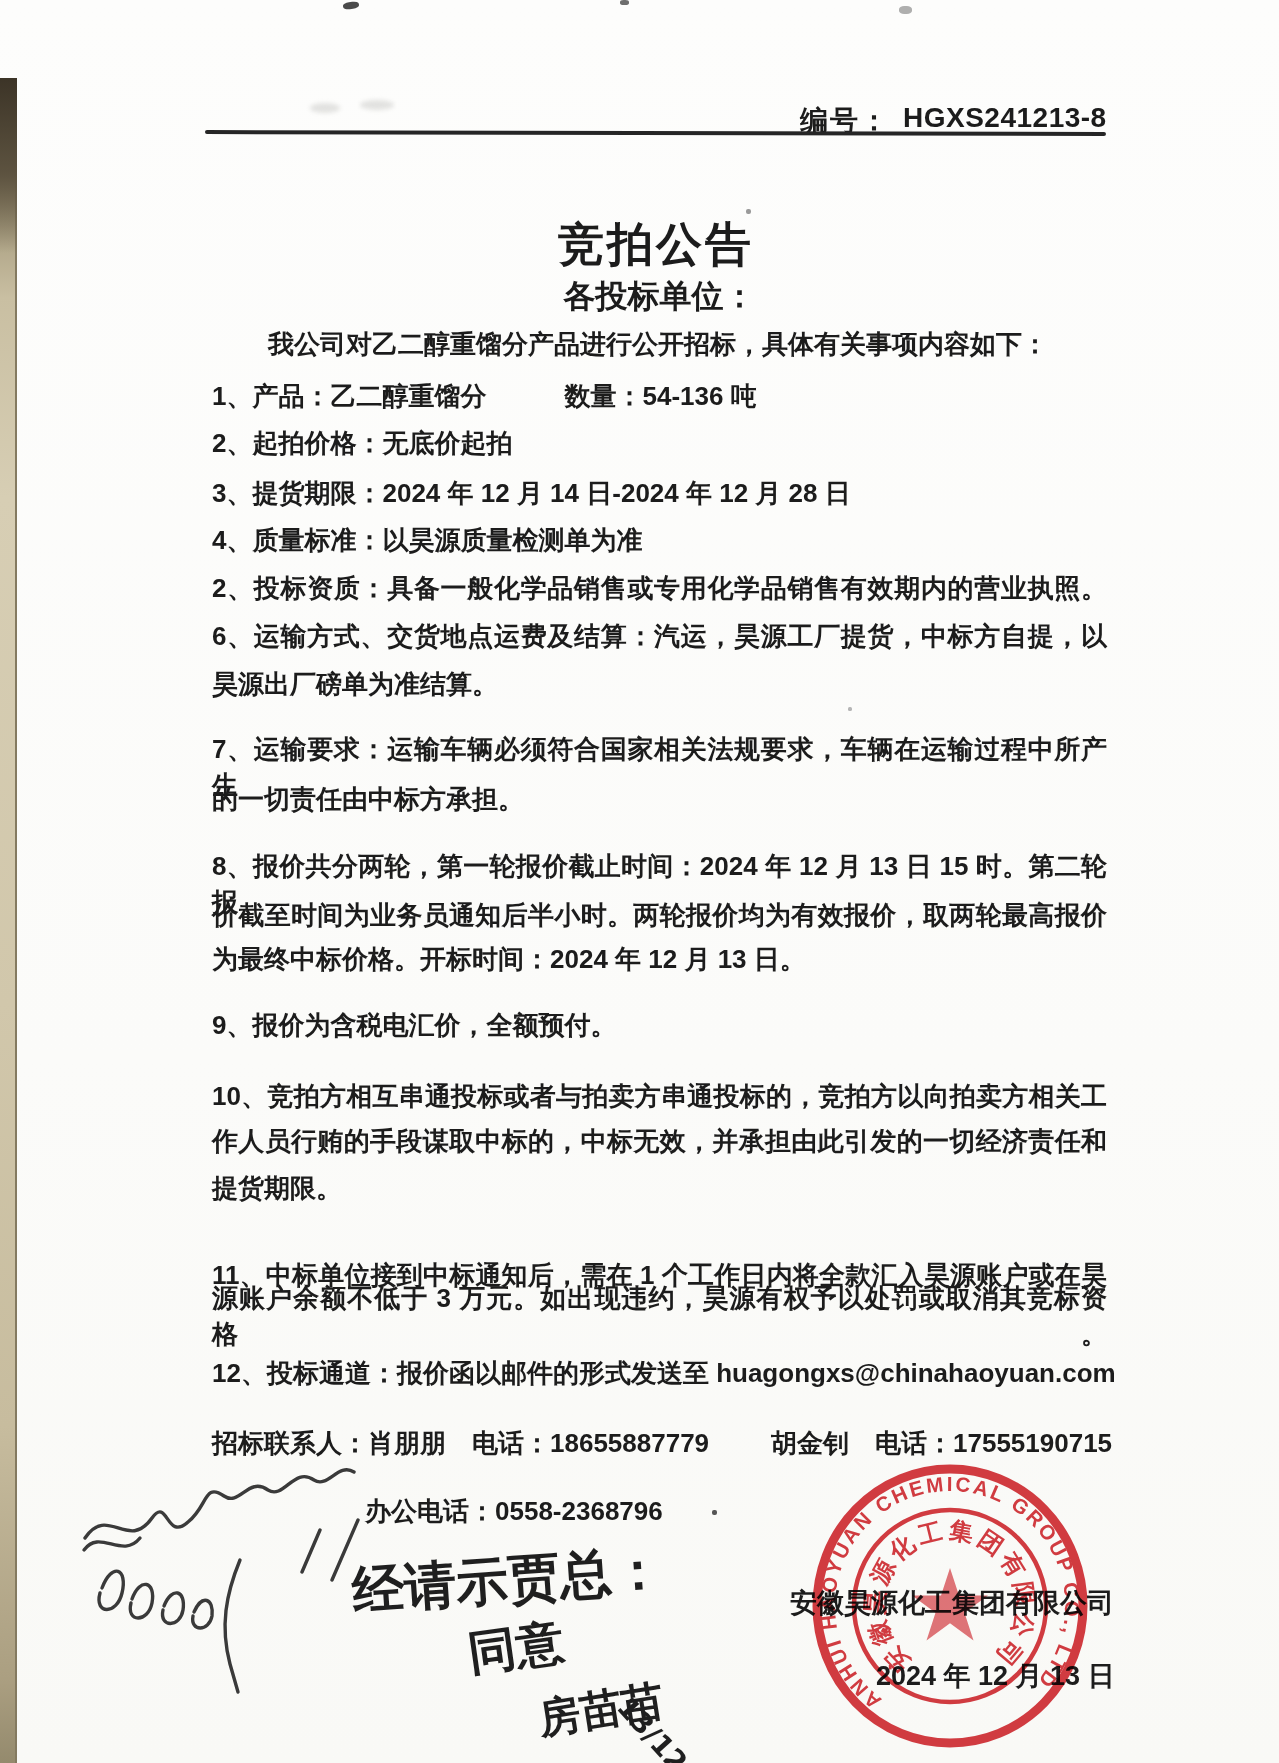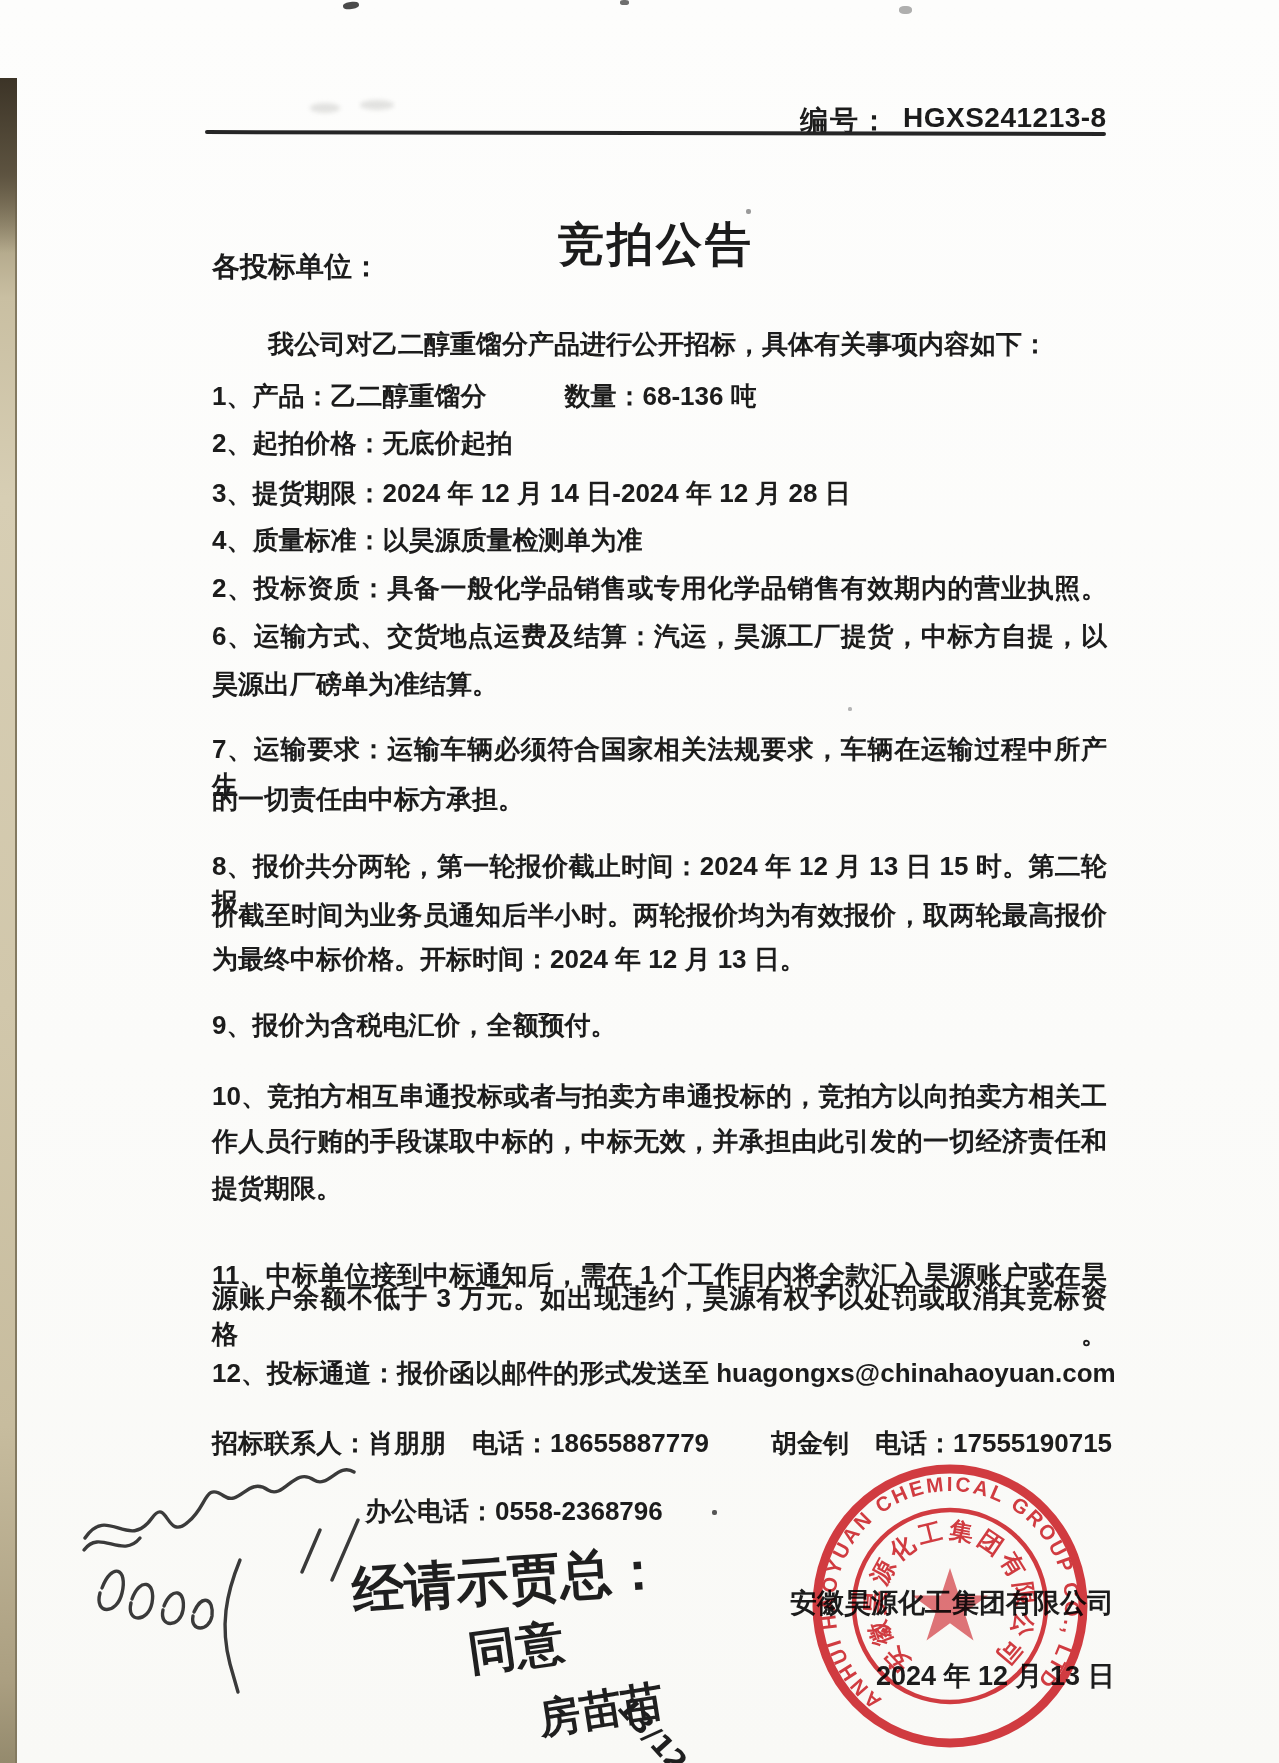--- a/index.html
+++ b/index.html
@@ -55,24 +55,24 @@
   <div class="speck" style="left:746px;top:209px;width:5px;height:5px;background:#9a9a9a;"></div>
   <div class="speck" style="left:848px;top:707px;width:4px;height:4px;background:#b5b5b5;"></div>
   <div class="speck" style="left:712px;top:1510px;width:5px;height:5px;background:#555;"></div>
 
   <span class="t doc-no-label">编号：</span>
   <span class="t doc-no-value">HGXS241213-8</span>
   <div class="rule"></div>
 
   <div class="t title">竞拍公告</div>
 
-  <div class="bl" style="top:249px;font-size:28px;">各投标单位：</div>
+  <div class="bl" style="top:278px;font-size:32px;text-align:center;">各投标单位：</div>
   <div class="bl" style="top:326px;left:268px;">我公司对乙二醇重馏分产品进行公开招标，具体有关事项内容如下：</div>
 
-  <div class="bl" style="top:378px;">1、产品：乙二醇重馏分　　　数量：68-136 吨</div>
+  <div class="bl" style="top:378px;">1、产品：乙二醇重馏分　　　数量：54-136 吨</div>
   <div class="bl" style="top:425px;">2、起拍价格：无底价起拍</div>
   <div class="bl" style="top:475px;">3、提货期限：2024 年 12 月 14 日-2024 年 12 月 28 日</div>
   <div class="bl" style="top:522px;">4、质量标准：以昊源质量检测单为准</div>
   <div class="bl j" style="top:570px;">2、投标资质：具备一般化学品销售或专用化学品销售有效期内的营业执照。</div>
   <div class="bl j" style="top:618px;">6、运输方式、交货地点运费及结算：汽运，昊源工厂提货，中标方自提，以</div>
   <div class="bl" style="top:666px;">昊源出厂磅单为准结算。</div>
   <div class="bl j" style="top:731px;">7、运输要求：运输车辆必须符合国家相关法规要求，车辆在运输过程中所产生</div>
   <div class="bl" style="top:781px;">的一切责任由中标方承担。</div>
   <div class="bl j" style="top:848px;">8、报价共分两轮，第一轮报价截止时间：2024 年 12 月 13 日 15 时。第二轮报</div>
   <div class="bl j" style="top:897px;">价截至时间为业务员通知后半小时。两轮报价均为有效报价，取两轮最高报价</div>

